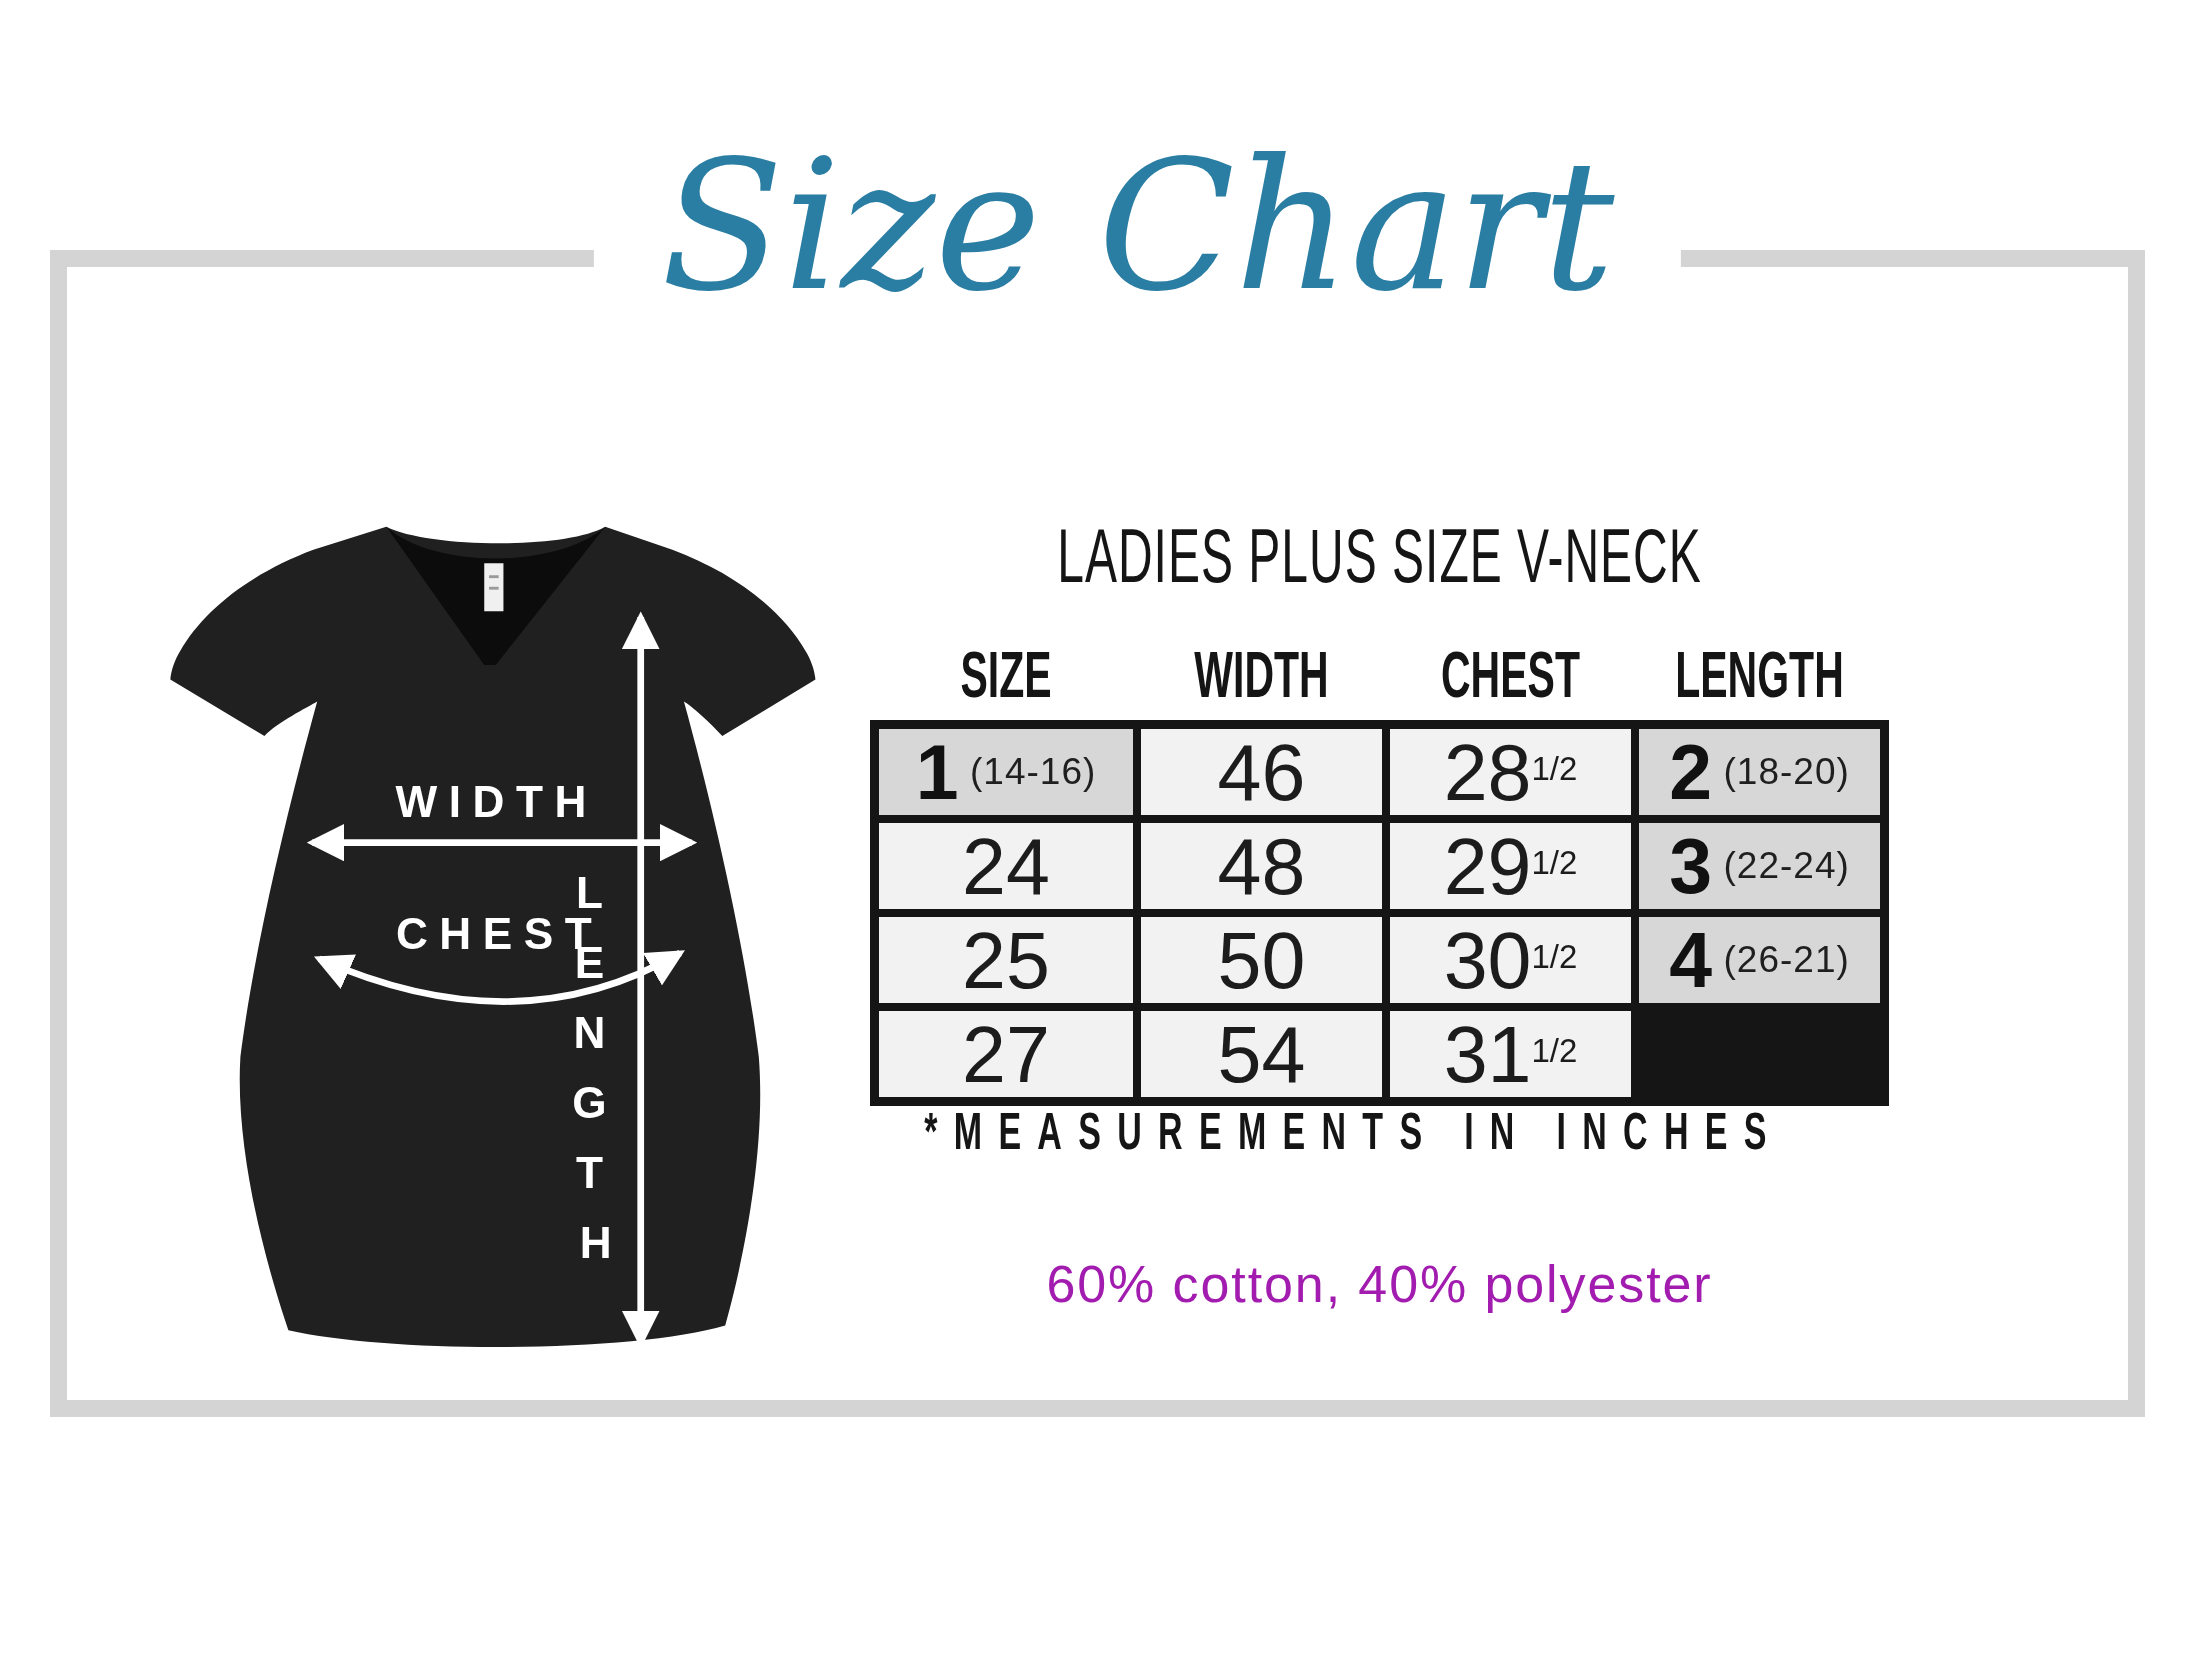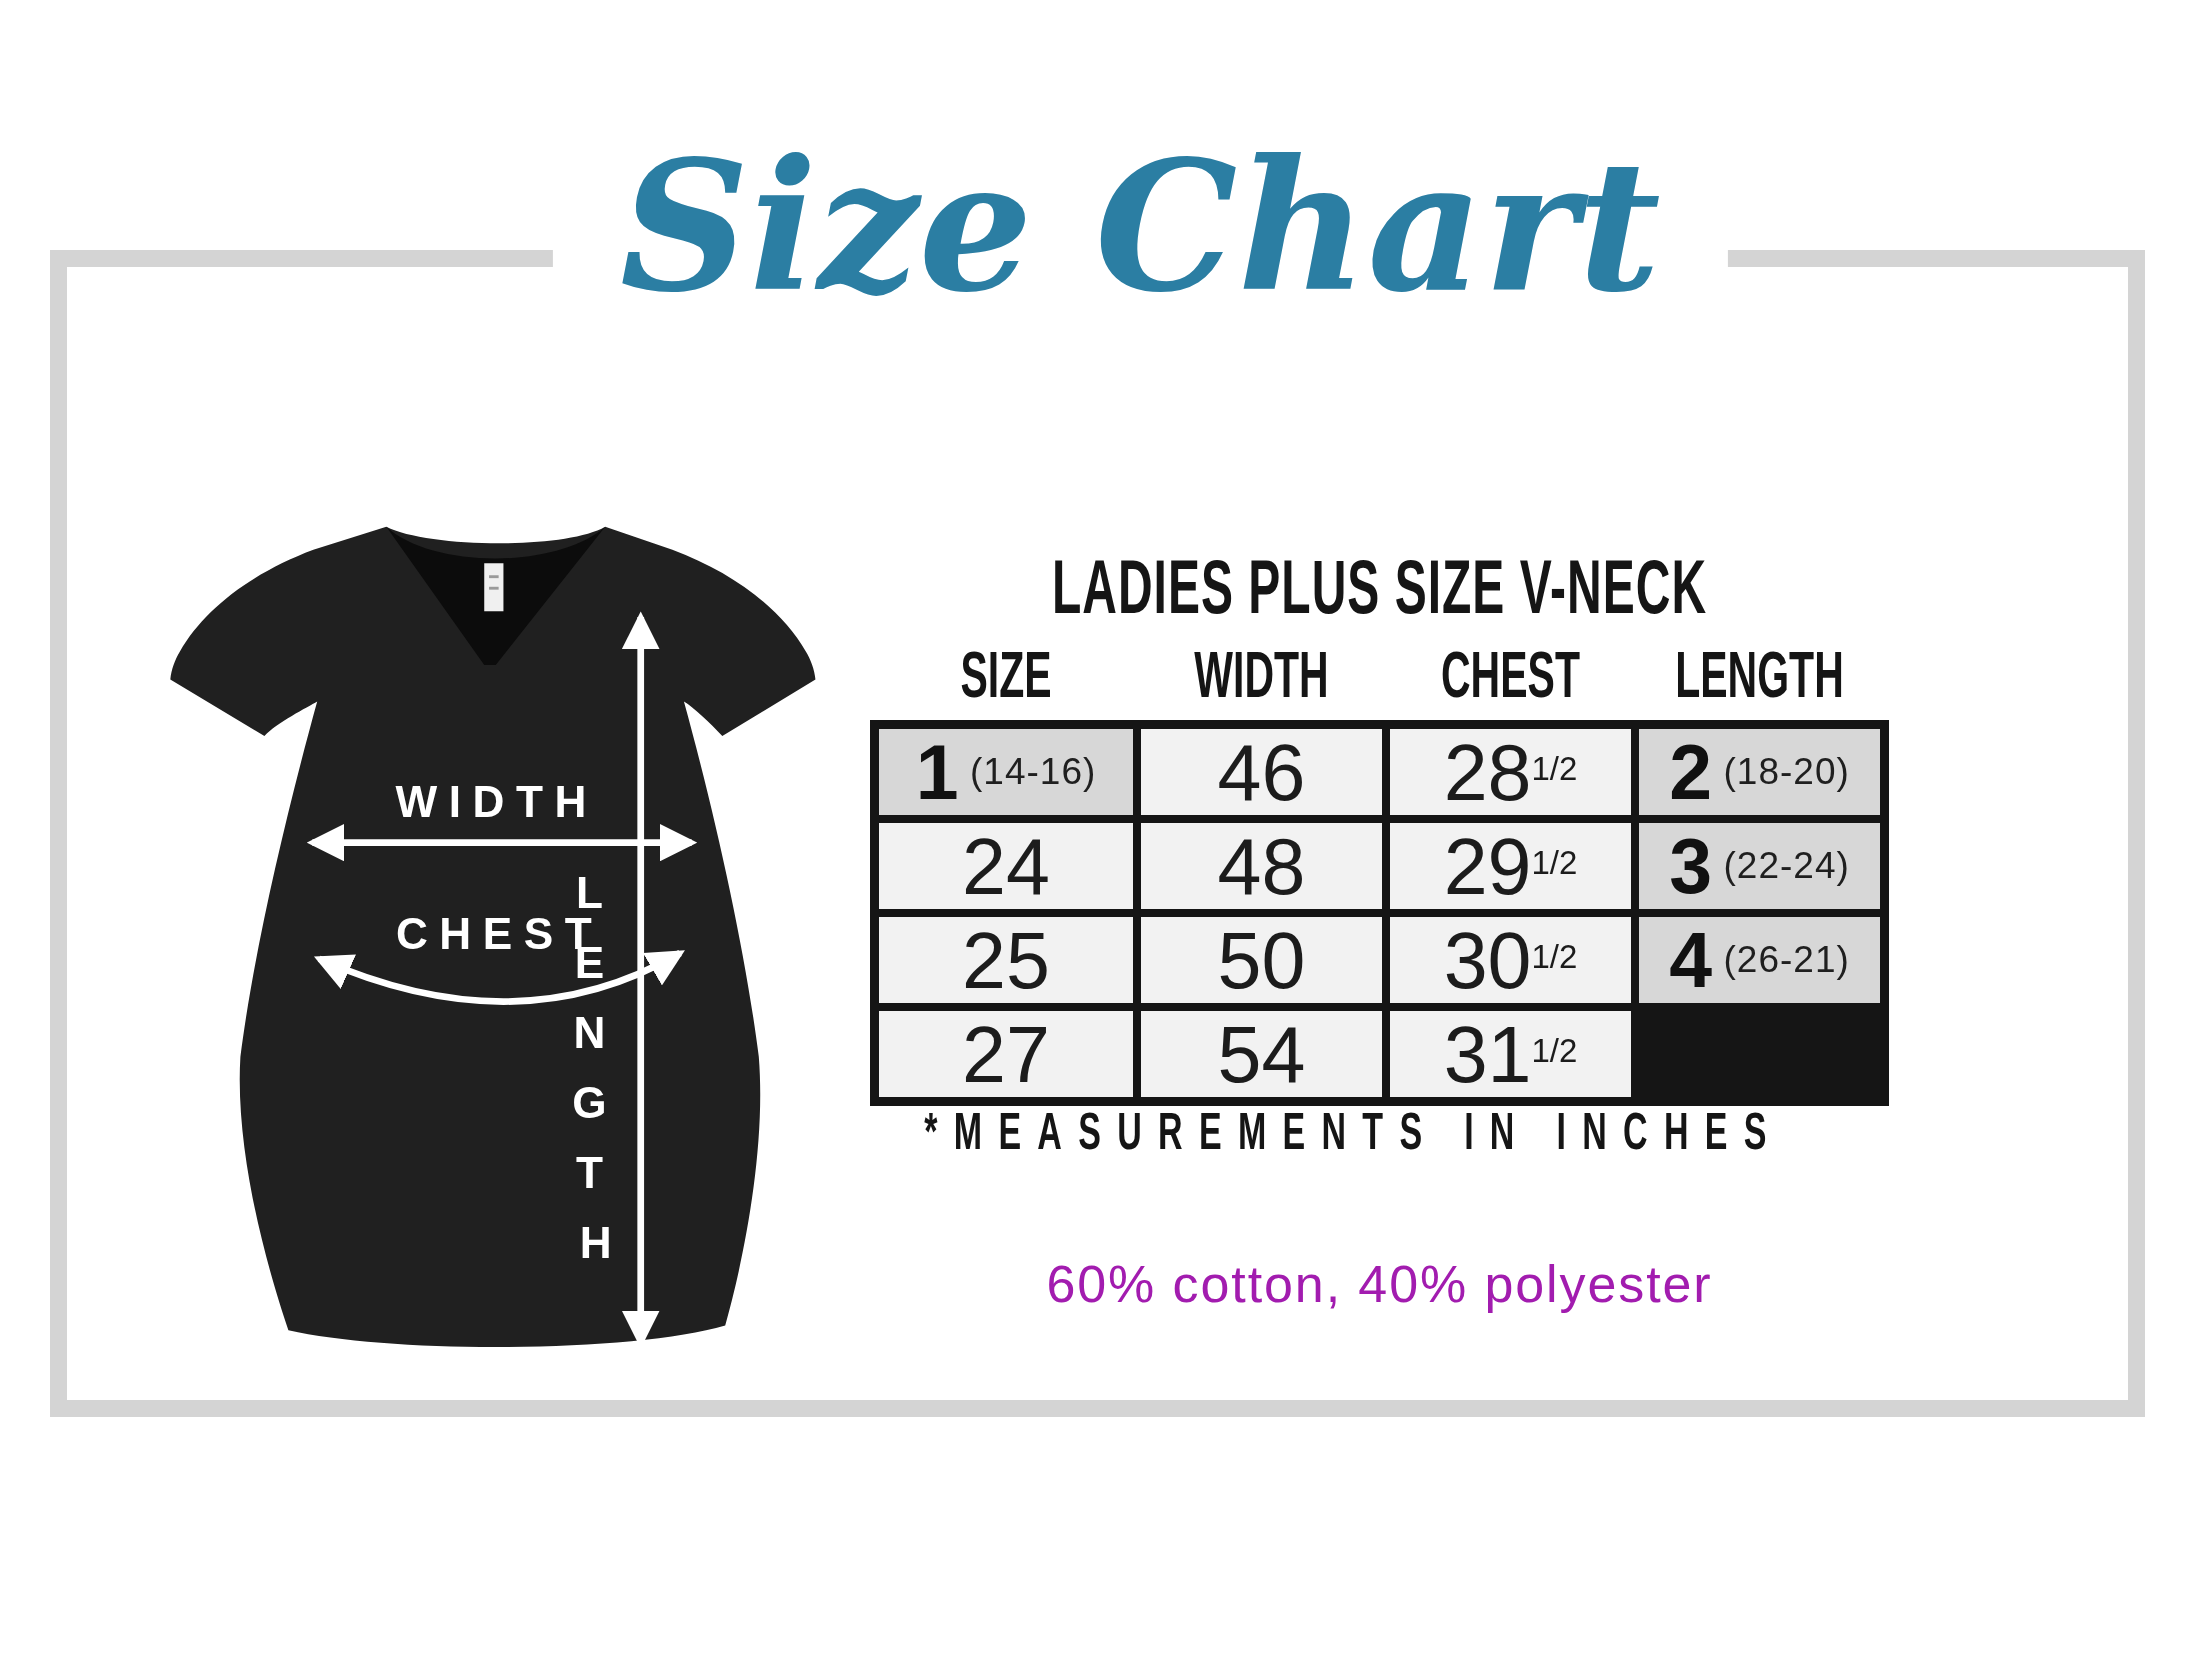--- a/index.html
+++ b/index.html
@@ -14,31 +14,31 @@
   }
   
   .frame{
     position:absolute;left:50px;top:250px;width:2095px;height:1167px;
     border:17.3px solid var(--frame);
   }
   
   .title{
     position:absolute;top:75px;left:50%;transform:translateX(-47%);
     background:#fff;padding:0 67px;
-    font-family:"DejaVu Serif",serif;font-style:italic;font-weight:700;
+    font-family:"DejaVu Serif",serif;font-style:italic;font-weight:400;
     font-size:179px;line-height:303px;color:var(--teal);white-space:nowrap;
   }
   
   .cond{display:inline-block;transform:scaleY(1.6);transform-origin:50% 80%;}
   .cond-sm{display:inline-block;transform:scaleY(1.5);transform-origin:50% 80%;}
 
   .vneck-heading{
     position:absolute;left:870px;top:538px;width:1019px;height:86px;
-    display:flex;align-items:flex-end;justify-content:center;
-    font-weight:700;font-size:48px;letter-spacing:1px;white-space:nowrap;
+    display:flex;align-items:flex-start;justify-content:center;
+    font-weight:400;font-size:48px;letter-spacing:1px;white-space:nowrap;
   }
   .thead,.stable{
     position:absolute;left:870px;width:1019px;
     display:grid;grid-template-columns:254px 1fr 1fr 1fr;gap:8px;
   }
   .thead{top:651px;height:65px;border:9.6px solid transparent;}
   .thead .th{display:flex;align-items:flex-end;justify-content:center;
     font-weight:700;font-size:41px;white-space:nowrap;}
   .stable{top:720px;height:386px;background:var(--ink);border:9.6px solid var(--ink);}
   .cell{display:flex;align-items:center;justify-content:center;background:var(--cell);}

